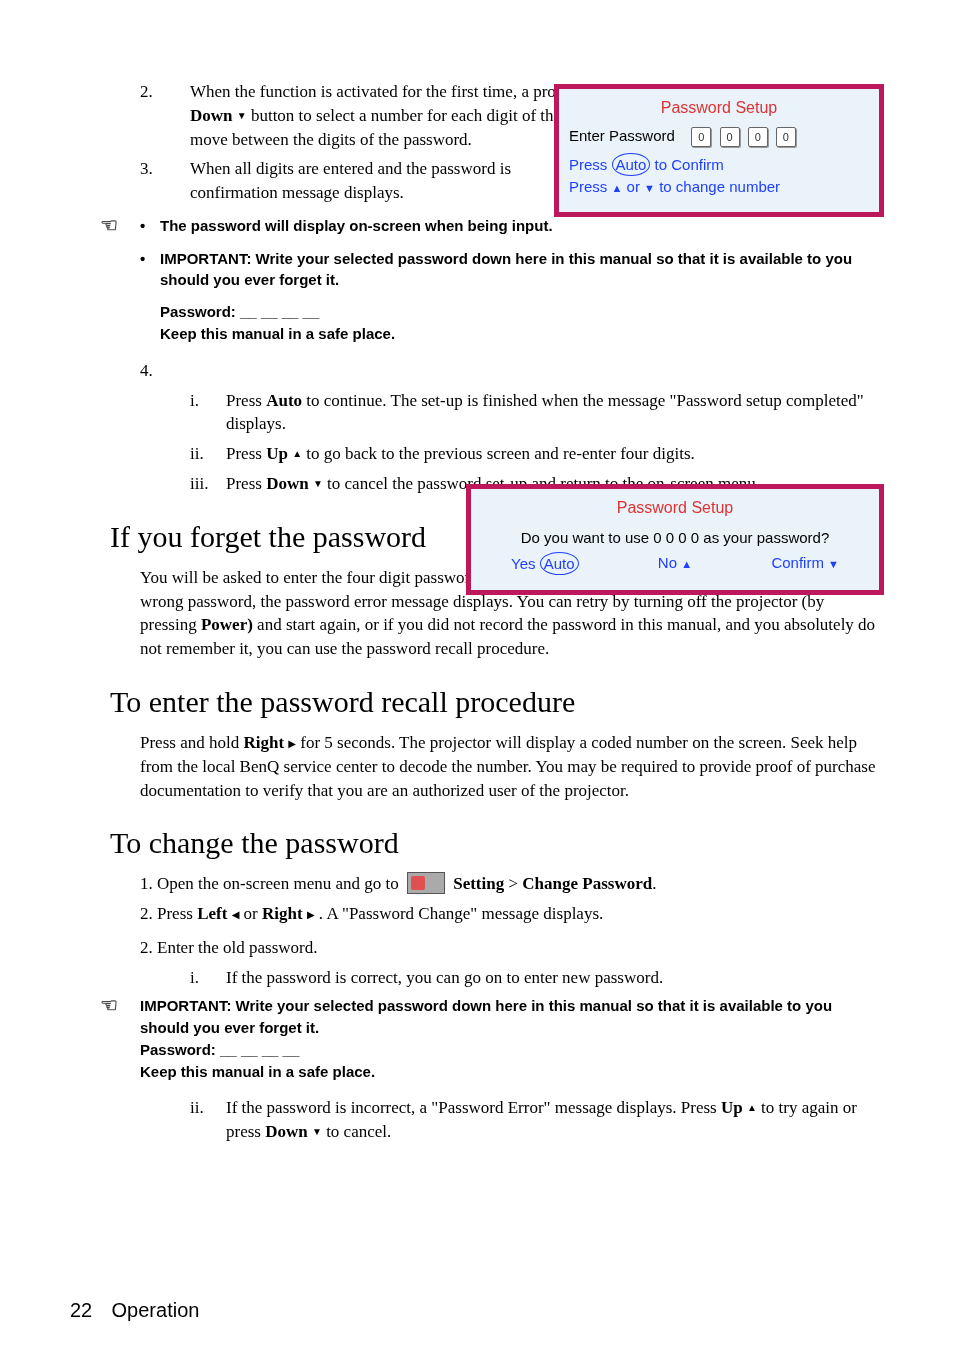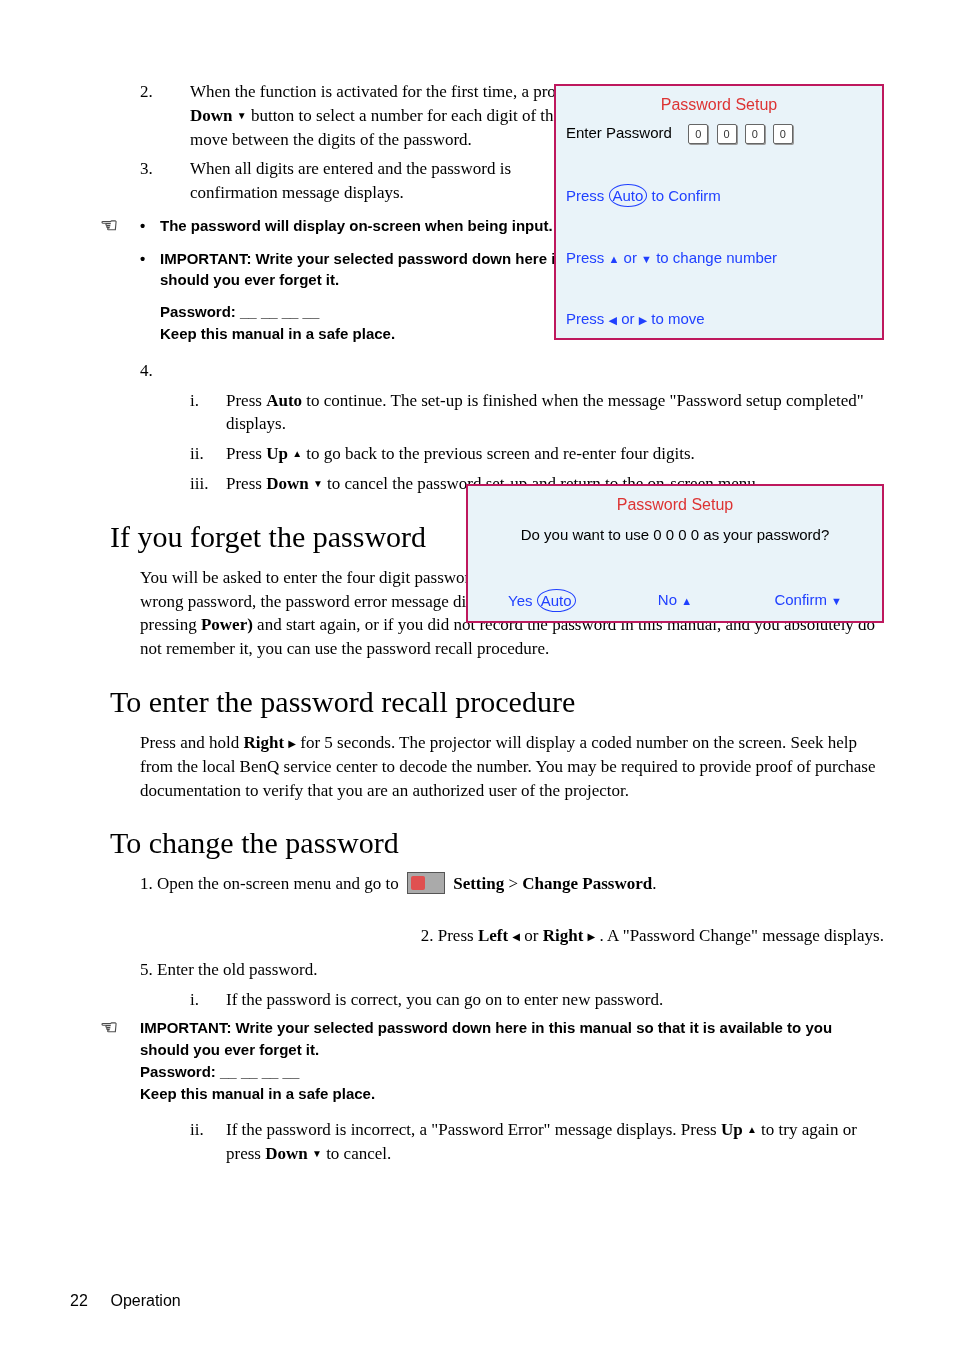--- a/index.html
+++ b/index.html
@@ -69,25 +69,25 @@
     padding-left: 30px;
   }
   .steps-body {
     padding-left: 30px;
   }
 
   .num-list-item { margin-bottom: 6px; }
 
   
   .box {
-    border: 2px solid #be185d;
+    border: 5px solid #be185d;
     background: #e9f3f9;
     font-family: Tahoma, Verdana, sans-serif;
     font-size: 15px;
-    padding: 8px 10px 9px 10px;
+    padding: 8px 10px 15px 10px;
   }
   .box1 {
     position: absolute;
     top: 84px;
     right: 70px;
     width: 330px;
   }
   .box-title {
     color: #d33;
     text-align: center;
@@ -101,21 +101,21 @@
     border: 1px solid #666;
     background: #fff;
     text-align: center;
     font-size: 11px;
     line-height: 18px;
     margin-left: 4px;
     border-radius: 2px;
     box-shadow: 1px 1px 0 #999;
     color: #333;
   }
-  .blue-txt { color: #2040ff; margin-top: 40px; }
+  .blue-txt { color: #2040ff; }
   .oval {
     border: 1.5px solid #2040ff;
     border-radius: 50%;
     padding: 0px 3px;
     display: inline-block;
     color: #2040ff;
   }
   .arrow-blue { color: #2040ff; font-size: 11px; }
 
   .box2 {
@@ -145,24 +145,24 @@
     content: "";
     position: absolute;
     left: 3px; top: 3px;
     width: 14px; height: 14px;
     background: #e05050;
     border-radius: 2px;
   }
 
   .footer {
     position: absolute;
-    bottom: 40px;
+    bottom: 28px;
     left: 70px;
     font-family: Arial, sans-serif;
-    font-size: 16px;
+    font-size: 20px;
     margin-top: 41px;
   }
   .footer .pg { display: inline-block; width: 36px; }
 
   .wrap-step2 {
     width: 440px;
   }
   .wrap-stepii {
     width: 330px;
   }
@@ -249,26 +249,26 @@
   <div class="section-body">
     <span>Press and hold </span><span class="b">Right</span>
     <span class="tri-right"></span><span> for 5 seconds. The projector will display a coded number on the screen. Seek help from the local BenQ service center to decode the number. You may be required to provide proof of purchase documentation to verify that you are an authorized user of the projector.</span>
   </div>
 
   <h2 class="section">To change the password</h2>
   <div class="steps-body">
     <div class="num-list-item">
       <span>1. Open the on-screen menu and go to </span><span class="menu-icon"></span><span class="b">   Setting</span><span> &gt; </span><span class="b">Change Password</span><span>.</span>
     </div>
-    <div class="num-list-item" style="margin-top:28px;text-align:right;">
+    <div class="num-list-item" style="margin-top:6px;">
       <span>2. Press </span><span class="b">Left</span>
       <span class="tri-left"></span><span> or </span><span class="b">Right</span>
       <span class="tri-right"></span><span> . A "Password Change" message displays.</span>
     </div>
-    <div class="num-list-item" style="margin-top:10px;">5. Enter the old password.</div>
+    <div class="num-list-item" style="margin-top:10px;">2. Enter the old password.</div>
 
     <div class="sub-ol" style="padding-left:50px;">
       <div class="ol-item">
         <div class="ol-num">i.</div>
         <div class="ol-body">If the password is correct, you can go on to enter new password.</div>
       </div>
     </div>
   </div>
 
   <div class="note-block" style="margin-top:4px;">
@@ -308,23 +308,20 @@
     <span class="digit-box">0</span>
     <span class="digit-box">0</span>
     <span class="digit-box">0</span>
   </div>
   <div class="blue-txt">
     <span>Press </span><span class="oval">Auto</span><span> to Confirm</span>
   </div>
   <div class="blue-txt">
     <span>Press </span><span class="arrow-blue">▲</span><span> or </span><span class="arrow-blue">▼</span><span> to change number</span>
   </div>
-  <div class="blue-txt">
-    <span>Press </span><span class="arrow-blue">◀</span><span> or </span><span class="arrow-blue">▶</span><span> to move</span>
-  </div>
 </div>
 
 <div class="box box2">
   <div class="box-title">Password Setup</div>
   <div style="text-align:center;margin-top:8px;">Do you want to use 0 0 0 0 as your password?</div>
   <div class="box2-row2">
     <span class="blue-txt"><span>Yes </span><span class="oval">Auto</span></span>
     <span class="blue-txt"><span>No </span><span class="arrow-blue">▲</span></span>
     <span class="blue-txt"><span>Confirm </span><span class="arrow-blue">▼</span></span>
   </div>

